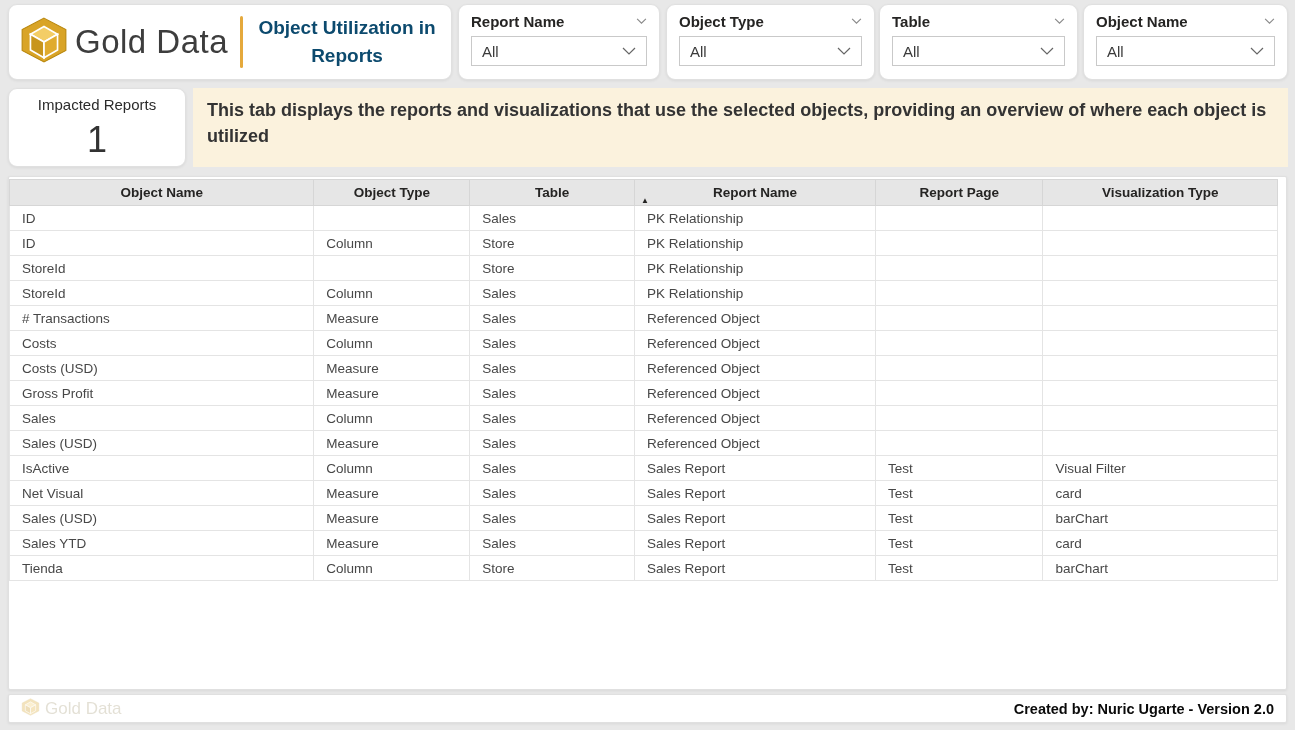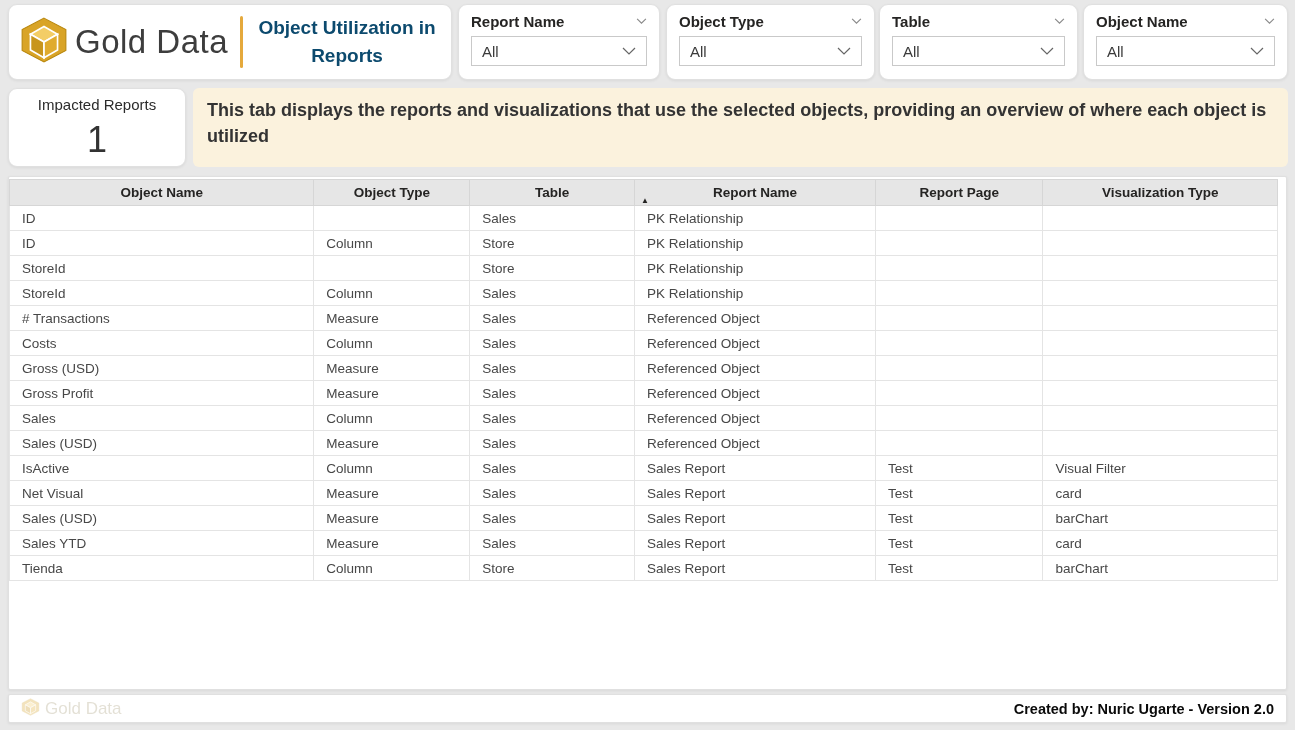--- a/index.html
+++ b/index.html
@@ -33,21 +33,21 @@
     display:flex; align-items:center; justify-content:space-between;
     padding:0 10px; cursor:pointer; }
   .dropdown-value { font-size:15px; color:#3a3a3a; }
   .chev { display:inline-flex; }
   
   .kpi-card { left:8px; top:88px; width:178px; height:79px;
     display:flex; flex-direction:column; align-items:center; padding-top:7px; }
   .kpi-label { font-size:15px; color:#2b2b2b; }
   .kpi-value { font-size:36px; color:#333; margin-top:6px; }
   .banner { position:absolute; left:193px; top:88px; width:1095px; height:79px;
-    background:#fbf2dd; border-radius:6px; padding:9px 14px;
+    background:#fbf2dd; border-radius:0; padding:9px 14px;
     font-size:18px; font-weight:bold; color:#333; line-height:1.45; }
   
   .table-card { left:8px; top:176px; width:1279px; height:514px;
     border-radius:2px; padding:2px 8px 0 0; }
   table { width:100%; border-collapse:collapse; table-layout:fixed; }
   th { background:#e6e6e6; border:1px solid #d6d6d6; height:26px;
     font-size:13.5px; font-weight:bold; color:#252423; text-align:center;
     position:relative; cursor:pointer; }
   td { border:1px solid #e4e4e4; height:25px; padding:0 6px 0 12px;
     font-size:13.5px; color:#474747; text-align:left; overflow:hidden;
@@ -230,21 +230,21 @@
           </tr>
           <tr>
             <td>Costs</td>
             <td>Column</td>
             <td>Sales</td>
             <td>Referenced Object</td>
             <td></td>
             <td></td>
           </tr>
           <tr>
-            <td>Gross (USD)</td>
+            <td>Costs (USD)</td>
             <td>Measure</td>
             <td>Sales</td>
             <td>Referenced Object</td>
             <td></td>
             <td></td>
           </tr>
           <tr>
             <td>Gross Profit</td>
             <td>Measure</td>
             <td>Sales</td>

